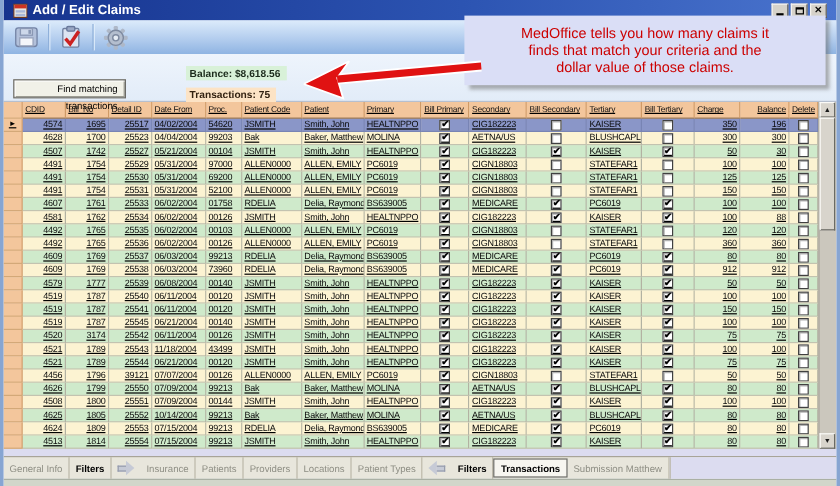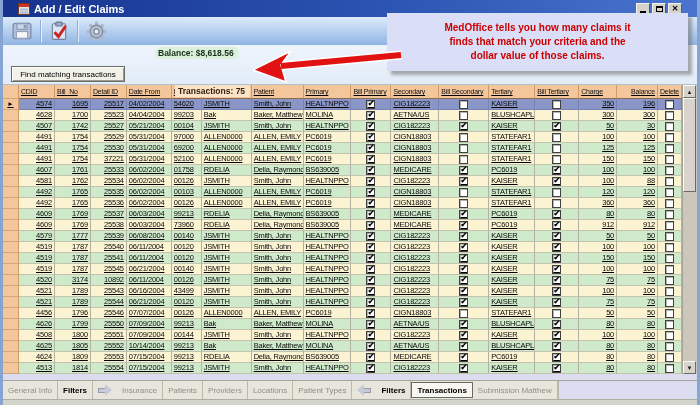--- a/index.html
+++ b/index.html
@@ -5,54 +5,54 @@
   html,body{margin:0;padding:0;background:#fff;}
   *{box-sizing:border-box;}
   .window{
     width:700px;height:405px;position:relative;overflow:hidden;
     font-family:"Liberation Sans",sans-serif;
     border-left:3px solid #87a5d2;border-right:3px solid #87a5d2;
     background:#e9f0fa;
   }
   
   .titlebar{
-    height:17px;display:flex;align-items:center;padding:0 15px;
+    height:17px;display:flex;align-items:center;padding:0 8px;
     background:linear-gradient(90deg,#16338e 0%,#2c54b2 55%,#4a74ce 100%);
   }
   .titlebar .title{color:#fff;font-size:11px;font-weight:bold;margin-left:4px;white-space:nowrap;}
   .win-btns{margin-left:auto;display:flex;gap:2px;}
   .wbtn{width:14px;height:12px;background:#d6d2ca;border:1px solid;border-color:#f4f2ee #5c5c5c #5c5c5c #f4f2ee;
     display:flex;align-items:center;justify-content:center;font-size:8px;font-weight:bold;color:#000;line-height:1;}
   .g-min{width:6px;height:2px;background:#000;margin-top:6px;}
   .g-max{width:7px;height:6px;border:1px solid #000;border-top-width:2px;}
   
   .toolbar{
     height:28px;display:flex;align-items:center;padding-left:4px;
     background:linear-gradient(180deg,#dcebfb 0%,#b3cdee 55%,#8fb4e2 100%);
   }
   .tbtn{width:30px;height:26px;display:flex;align-items:center;justify-content:center;background:transparent;border:none;padding:0;cursor:default;}
   .tsep{width:1px;height:22px;background:#8fb0da;margin:0 3px;box-shadow:1px 0 0 #e4f0fc;}
   
   .subheader{height:40px;position:relative;background:linear-gradient(180deg,#eef4fc,#e2ecf8);border-bottom:1px solid #b6bfce;}
   .find-btn{
-    position:absolute;left:8px;top:21px;width:114px;height:16px;
+    position:absolute;left:8px;top:21px;width:94px;height:16px;
     background:#f1f1e8;border:1px solid #6a6a66;
     box-shadow:inset 1px 1px 0 #ffffff, inset -1px -1px 0 #9c9c92;
-    font-size:8px;color:#000;text-align:center;line-height:14px;font-family:"Liberation Sans",sans-serif;
+    font-size:8px;color:#000;text-align:right;line-height:14px;font-family:"Liberation Sans",sans-serif;
   }
   .sum-label{position:absolute;left:152px;font-size:8.5px;font-weight:bold;color:#1c2b1c;padding:1px 5px 1px 3px;white-space:nowrap;}
-  .balance{top:2px;background:#d8f1d8;border-radius:6px;}
-  .transactions{top:40px;background:#fce3c5;color:#332211;margin-left:20px;}
+  .balance{top:10px;background:#d8f1d8;}
+  .transactions{top:28px;background:#fce3c5;color:#332211;}
   
   .callout{
     position:absolute;left:384px;top:13px;width:301px;height:58px;z-index:4;
     background:#dadef6;box-shadow:4px 4px 3px rgba(110,110,110,.55);
     display:flex;flex-direction:column;justify-content:center;text-align:center;
   }
-  .callout div{font-size:10px;font-weight:bold;color:#cc0000;line-height:14px;}
+  .callout div{font-size:12px;font-weight:normal;color:#cc0000;line-height:14px;}
   .arrow-wrap{position:absolute;left:250px;top:50px;z-index:5;width:150px;height:36px;}
   
   .gridwrap{height:289px;display:flex;background:#cfc8bc;}
   .grid{width:679px;text-decoration:underline;}
   .gr{display:flex;}
   .cell{
     height:11px;font-size:7.5px;line-height:10px;padding:0 2px;
     border-right:1px solid #b2b2a2;border-bottom:1px solid #c3c3b0;
     overflow:hidden;white-space:nowrap;display:flex;align-items:center;color:#0a0a0a;letter-spacing:-0.2px;
   }
@@ -321,21 +321,21 @@
             <div class="cell">125</div>
             <div class="cell">125</div>
             <div class="cell">
               <div class="cb"></div>
             </div>
           </div>
           <div class="gr br cream">
             <div class="cell sel-cell"></div>
             <div class="cell">4491</div>
             <div class="cell">1754</div>
-            <div class="cell">37221</div>
+            <div class="cell">25531</div>
             <div class="cell">05/31/2004</div>
             <div class="cell">52100</div>
             <div class="cell">ALLEN0000</div>
             <div class="cell">ALLEN, EMILY</div>
             <div class="cell">PC6019</div>
             <div class="cell">
               <div class="cb">✔</div>
             </div>
             <div class="cell">CIGN18803</div>
             <div class="cell">
@@ -618,21 +618,21 @@
             <div class="cell">100</div>
             <div class="cell">100</div>
             <div class="cell">
               <div class="cb"></div>
             </div>
           </div>
           <div class="gr br green">
             <div class="cell sel-cell"></div>
             <div class="cell">4520</div>
             <div class="cell">3174</div>
-            <div class="cell">10892</div>
+            <div class="cell">25542</div>
             <div class="cell">06/11/2004</div>
             <div class="cell">00126</div>
             <div class="cell">JSMITH</div>
             <div class="cell">Smith, John</div>
             <div class="cell">HEALTNPPO</div>
             <div class="cell">
               <div class="cb">✔</div>
             </div>
             <div class="cell">CIG182223</div>
             <div class="cell">
@@ -646,21 +646,21 @@
             <div class="cell">75</div>
             <div class="cell">
               <div class="cb"></div>
             </div>
           </div>
           <div class="gr br cream">
             <div class="cell sel-cell"></div>
             <div class="cell">4521</div>
             <div class="cell">1789</div>
             <div class="cell">25543</div>
-            <div class="cell">06/16/2004</div>
+            <div class="cell">11/18/2004</div>
             <div class="cell">43499</div>
             <div class="cell">JSMITH</div>
             <div class="cell">Smith, John</div>
             <div class="cell">HEALTNPPO</div>
             <div class="cell">
               <div class="cb">✔</div>
             </div>
             <div class="cell">CIG182223</div>
             <div class="cell">
               <div class="cb">✔</div>
@@ -699,21 +699,21 @@
             <div class="cell">75</div>
             <div class="cell">75</div>
             <div class="cell">
               <div class="cb"></div>
             </div>
           </div>
           <div class="gr br cream">
             <div class="cell sel-cell"></div>
             <div class="cell">4456</div>
             <div class="cell">1796</div>
-            <div class="cell">25546</div>
+            <div class="cell">39121</div>
             <div class="cell">07/07/2004</div>
             <div class="cell">00126</div>
             <div class="cell">ALLEN0000</div>
             <div class="cell">ALLEN, EMILY</div>
             <div class="cell">PC6019</div>
             <div class="cell">
               <div class="cb">✔</div>
             </div>
             <div class="cell">CIGN18803</div>
             <div class="cell">

